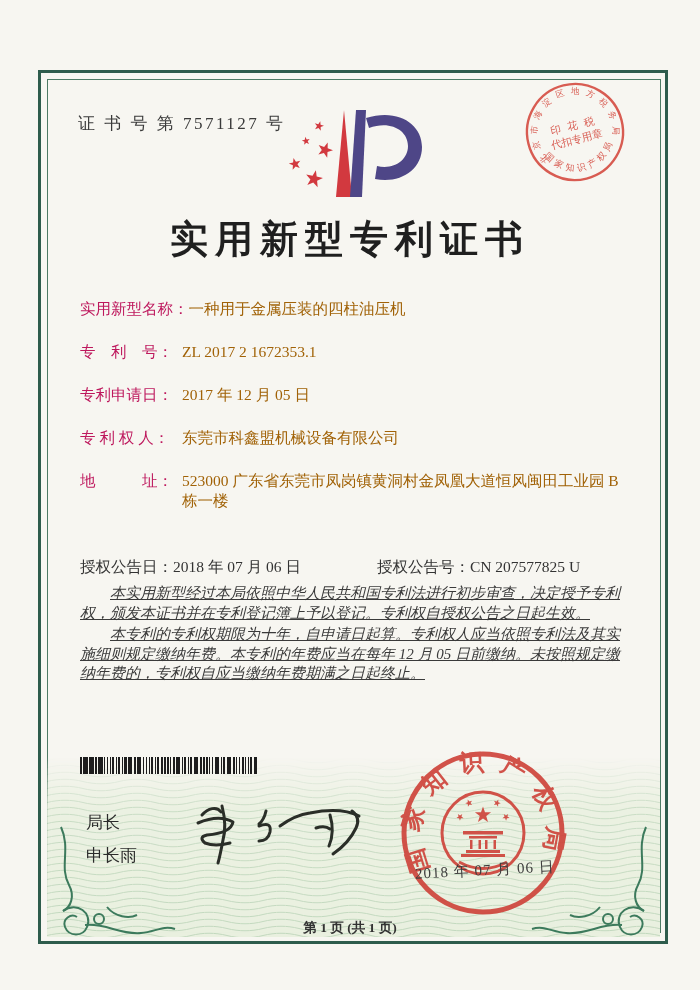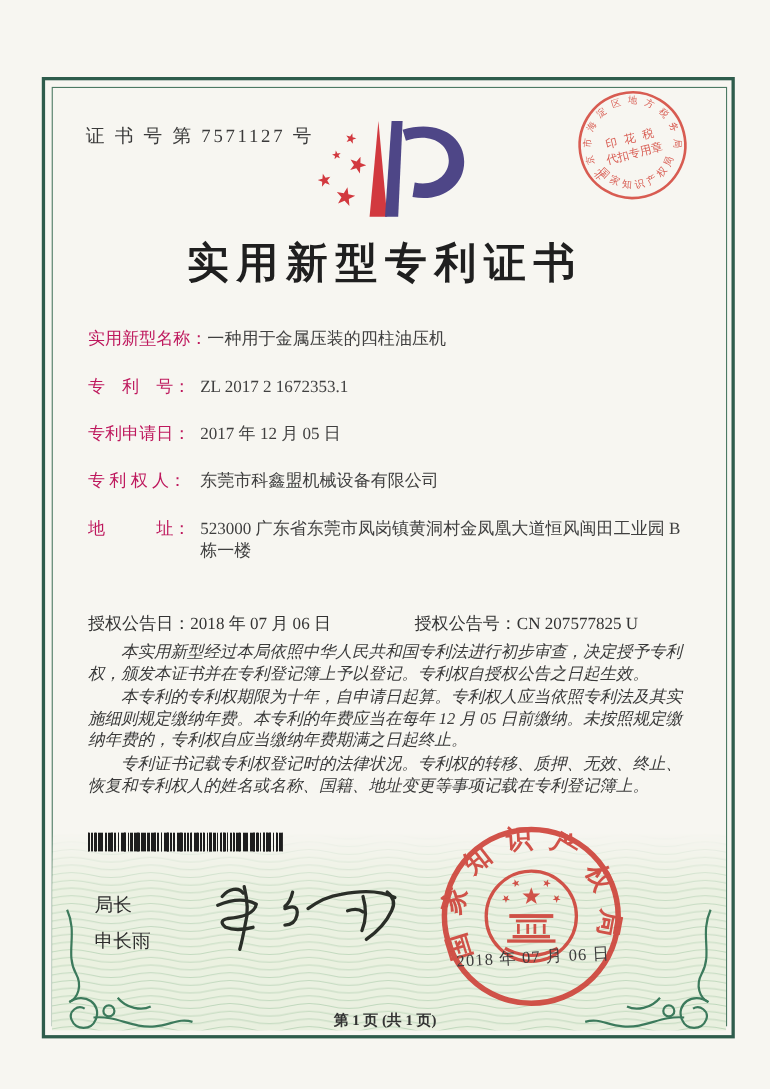--- a/index.html
+++ b/index.html
@@ -16,27 +16,27 @@
   .cert-no{left:78px;top:112px;font-size:17px;letter-spacing:2.5px;color:#3a3a3a;z-index:3;}
   .logo{left:278px;top:104px;z-index:3;}
   .title{left:0;right:0;top:214px;text-align:center;font-size:38px;font-weight:bold;
          letter-spacing:7px;color:#1f1f1f;z-index:3;}
   .tax-stamp{left:523px;top:80px;transform:rotate(-14deg);opacity:.88;z-index:3;}
   .tax-stamp text{font-family:"Liberation Serif","DejaVu Serif",serif;fill:#d4473d;}
 
   .fields{left:80px;top:299px;width:545px;font-size:15.5px;line-height:19px;z-index:3;}
   .row{display:flex;margin-bottom:23px;}
   .row .label{flex:0 0 102px;white-space:nowrap;color:#be185d;}
-  .row .value{flex:1;color:#404040;line-height:20px;}
+  .row .value{flex:1;color:#a16207;line-height:20px;}
   .grant-row{left:80px;top:557px;font-size:15.5px;white-space:nowrap;z-index:3;}
   .grant-row .pair2{margin-left:76px;}
 
   .body-text{left:80px;right:70px;top:584px;font-size:15px;line-height:19.6px;
              font-style:italic;color:#3a3a3a;z-index:3;}
-  .body-text p{margin:0 0 2px 0;text-indent:2em;}
+  .body-text p{margin:0 0 2px 0;text-indent:2em;text-decoration:underline;}
 
   .barcode{left:80px;top:757px;width:177px;height:17px;z-index:4;
     background-image:
       repeating-linear-gradient(90deg,#1d1d1d 0px,#1d1d1d 1.5px,transparent 1.5px,transparent 3px),
       repeating-linear-gradient(90deg,#1d1d1d 0px,#1d1d1d 1px,transparent 1px,transparent 5.5px),
       repeating-linear-gradient(90deg,transparent 0px,transparent 6px,#1d1d1d 6px,#1d1d1d 8.5px,transparent 8.5px,transparent 13px);
   }
   .band{left:47px;top:757px;z-index:1;}
 
   .director{left:86px;top:806px;font-size:17px;line-height:33px;color:#2b2b2b;z-index:4;}
@@ -141,21 +141,20 @@
   </div>
 </div>
 
 <div class="abs grant-row">
   <span>授权公告日：</span><span>2018 年 07 月 06 日</span><span class="pair2">授权公告号：</span><span>CN 207577825 U</span>
 </div>
 
 <div class="abs body-text">
   <p>本实用新型经过本局依照中华人民共和国专利法进行初步审查，决定授予专利权，颁发本证书并在专利登记簿上予以登记。专利权自授权公告之日起生效。</p>
   <p>本专利的专利权期限为十年，自申请日起算。专利权人应当依照专利法及其实施细则规定缴纳年费。本专利的年费应当在每年 12 月 05 日前缴纳。未按照规定缴纳年费的，专利权自应当缴纳年费期满之日起终止。</p>
-  <p>专利证书记载专利权登记时的法律状况。专利权的转移、质押、无效、终止、恢复和专利权人的姓名或名称、国籍、地址变更等事项记载在专利登记簿上。</p>
 </div>
 
 <div class="abs barcode"></div>
 
 <div class="abs director">
   <div>局长</div>
   <div>申长雨</div>
 </div>
 
 <svg class="abs signature" width="195" height="78" viewBox="0 0 195 78">

